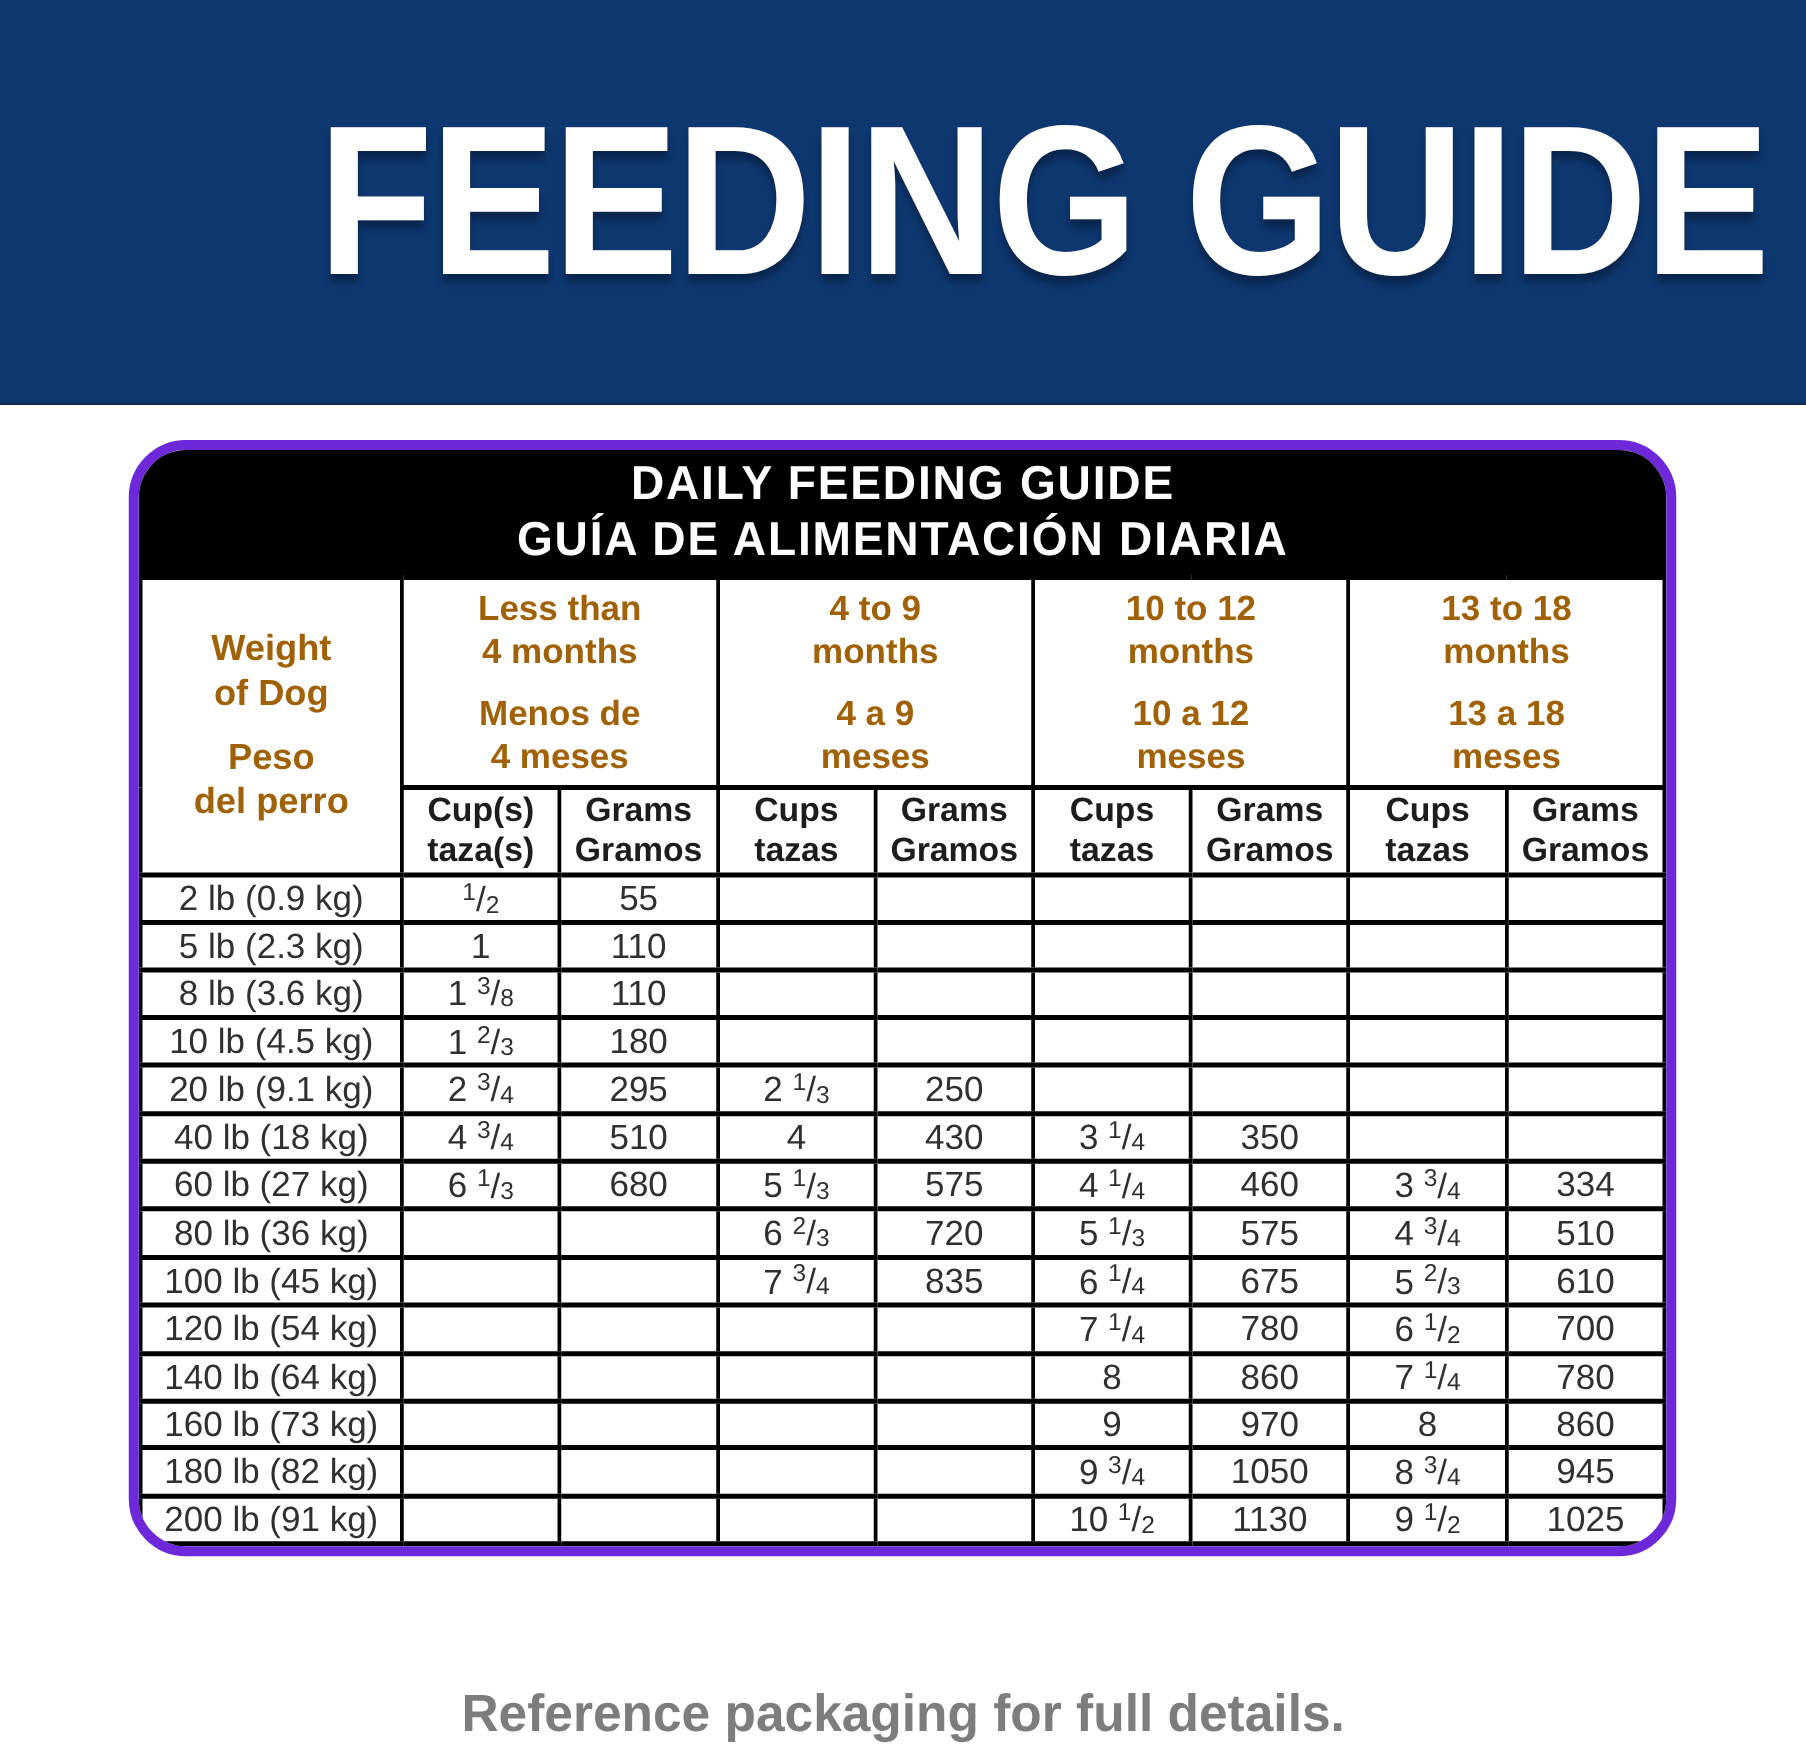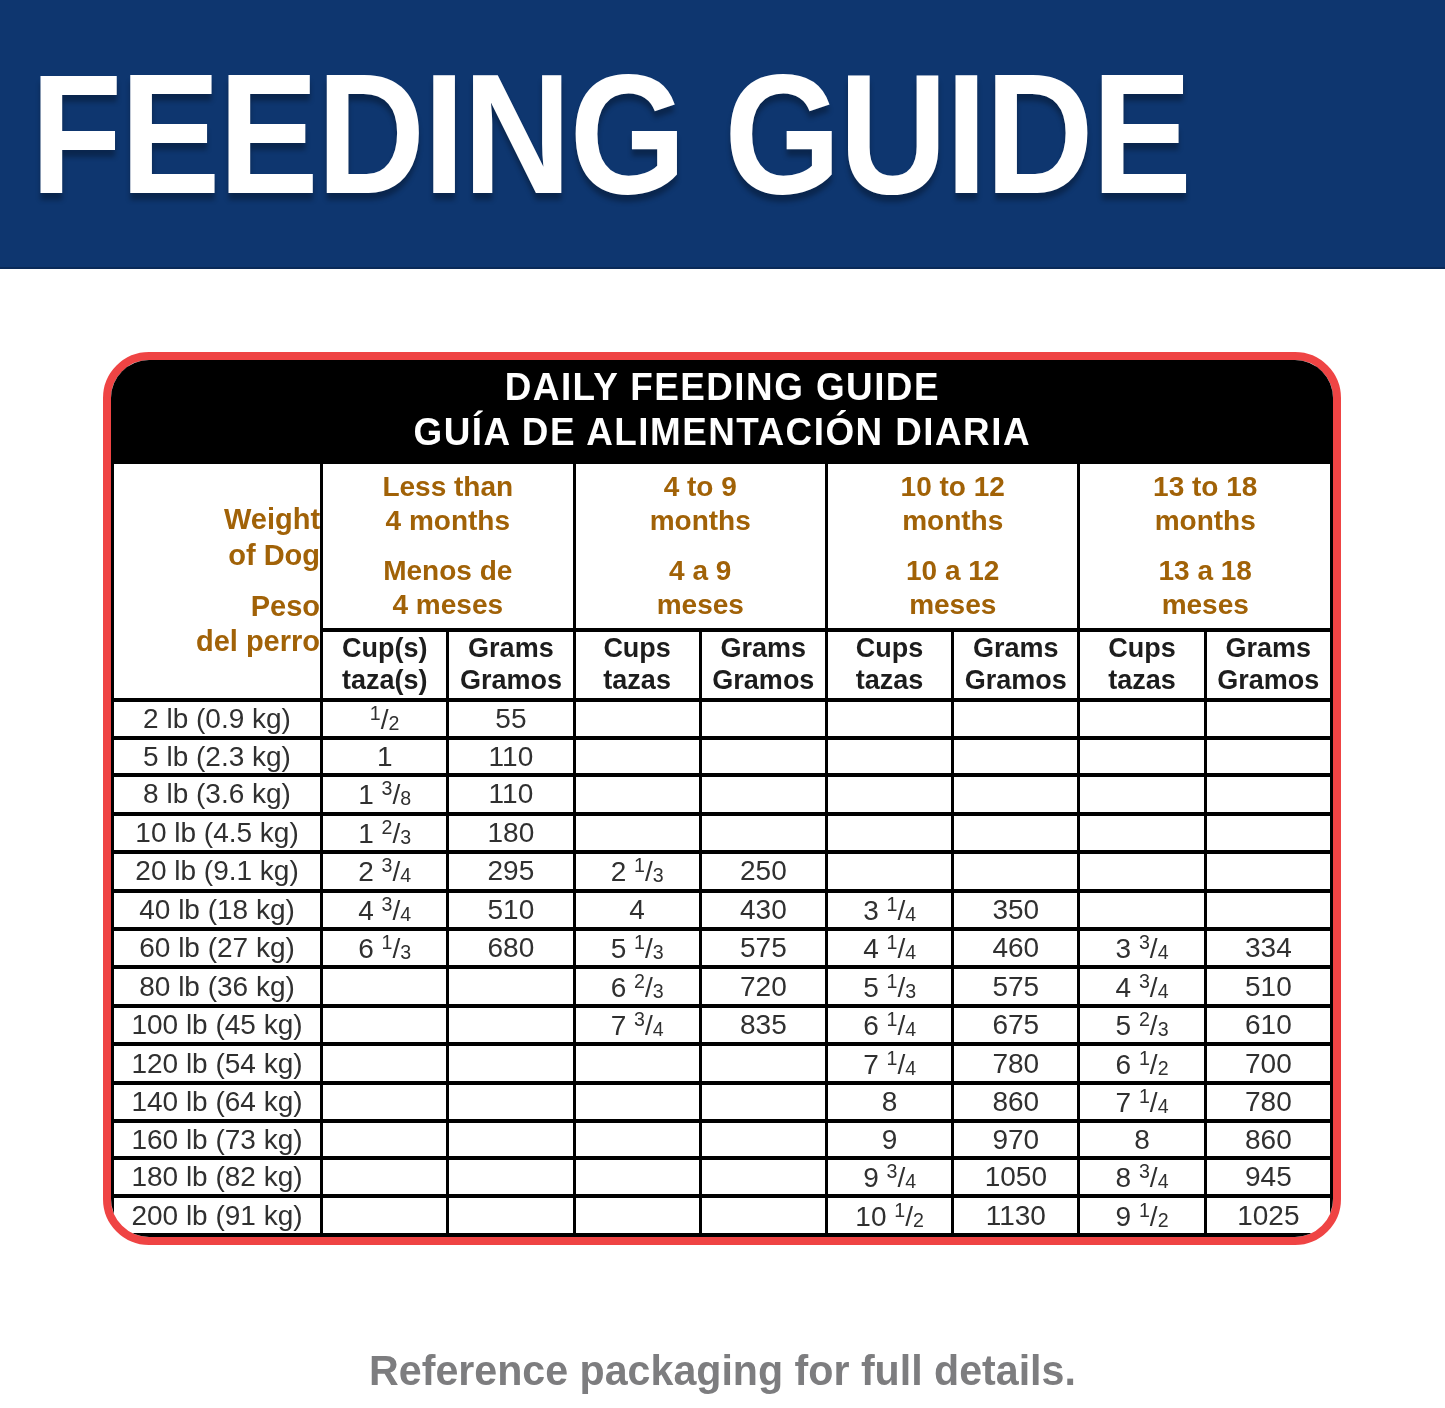--- a/index.html
+++ b/index.html
@@ -10,35 +10,35 @@
   }
   *{box-sizing:border-box;}
   html,body{margin:0;padding:0;}
   body{
     width:1445px;height:1408px;background:#ffffff;
     font-family:"Liberation Sans", sans-serif;color:var(--text);
     position:relative;overflow:hidden;
   }
   
   .banner{
-    position:absolute;left:0;top:0;width:1445px;height:269px;
+    position:absolute;left:0;top:0;width:1445px;height:324px;
     background:var(--banner-bg);
-    display:flex;align-items:center;justify-content:flex-start;
+    display:flex;align-items:center;justify-content:flex-end;
     border-bottom:2px solid #0a2a58;
   }
   .banner-title{
     color:#ffffff;font-weight:900;font-size:158px;line-height:1;
     letter-spacing:-2px;white-space:nowrap;
     transform:scaleX(0.95) scaleY(1.08);transform-origin:center;
     text-shadow:0 6px 5px rgba(0,0,0,0.30);
   }
   
   .card{
     position:absolute;left:103px;top:352px;width:1238px;height:893px;
-    border:8px solid #ef4444;border-radius:46px;background:#fff;overflow:hidden;
+    border:8px solid #6d28d9;border-radius:46px;background:#fff;overflow:hidden;
     display:flex;flex-direction:column;
   }
   .card-header{
     height:100px;flex:0 0 100px;background:var(--header-bg);color:#fff;
     display:flex;flex-direction:column;align-items:center;justify-content:center;
     gap:5px;
   }
   .card-header .title-line{
     font-weight:800;font-size:38px;line-height:1.05;letter-spacing:1.5px;
     transform:scaleX(0.97);white-space:nowrap;
@@ -53,21 +53,21 @@
   .grid th,.grid td{
     border:3px solid #000;border-top-width:4px;border-bottom-width:4px;
     text-align:center;vertical-align:middle;padding:0;
     color:var(--text);
   }
   .grid thead th{font-weight:700;}
   .grid tr.header-row{height:168px;}
   .grid tr.subheader-row{height:70px;}
   .hdr-block{font-size:28px;line-height:1.22;font-weight:700;color:#a16207;}
   .hdr-block + .hdr-block{margin-top:16px;}
-  th.weight-header-cell .hdr-block{font-size:29px;text-align:right;}
+  th.weight-header-cell .hdr-block{font-size:29px;}
   .sub-lines{font-size:27px;line-height:1.18;font-weight:700;color:#1d1d1d;border-radius:11px;}
   .grid tbody td{font-size:28px;font-weight:400;}
   td.weight-cell{font-size:28px;margin-top:39px;}
   
   .frac .num{font-size:70%;vertical-align:0.45em;}
   .frac .den{font-size:70%;vertical-align:-0.06em;}
   
   .footer-note{
     position:absolute;left:0;right:0;top:1347px;text-align:center;
     color:var(--footer-text);font-weight:700;font-size:42px;letter-spacing:0;

